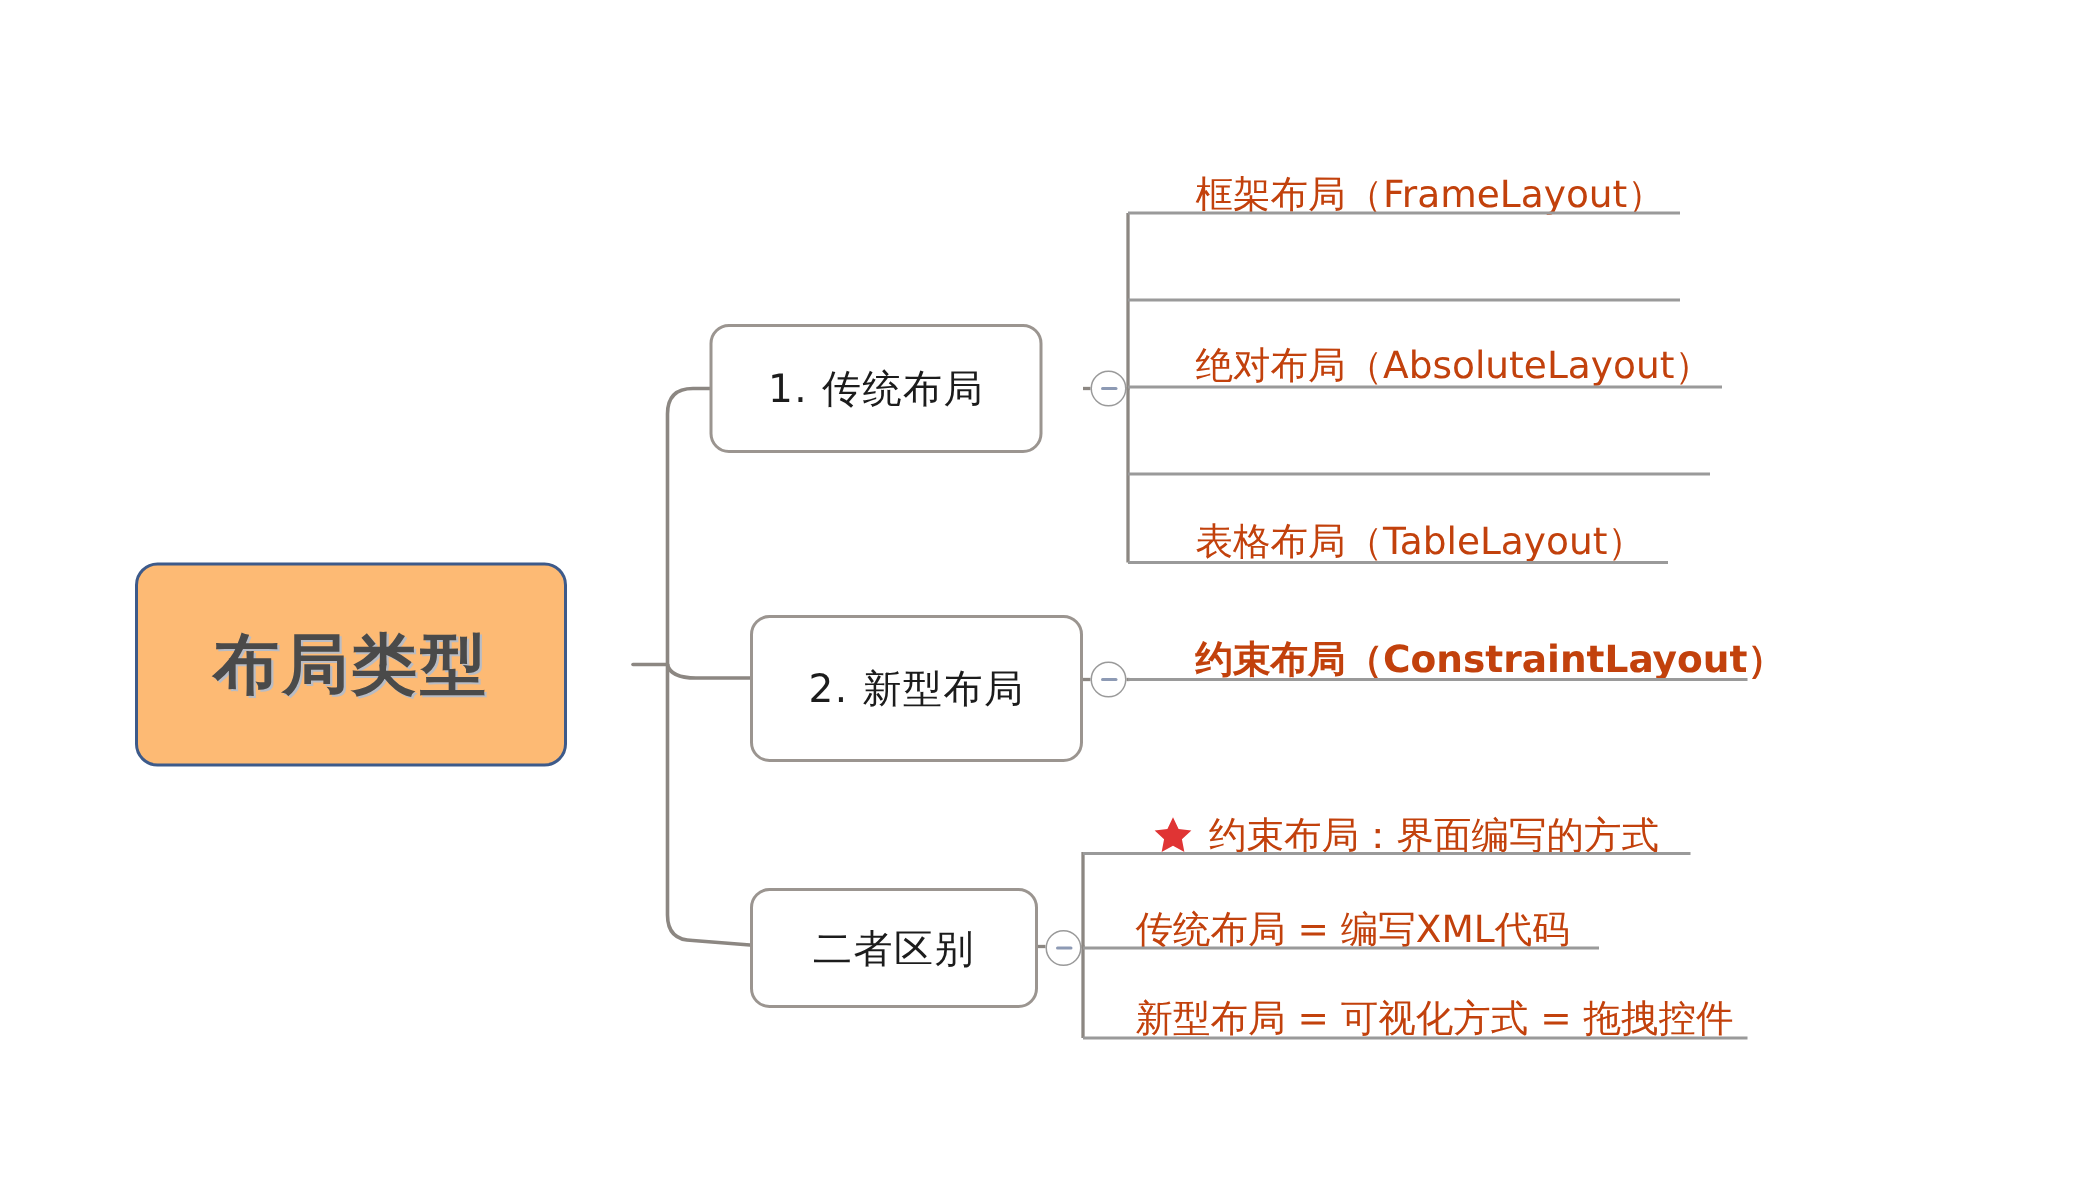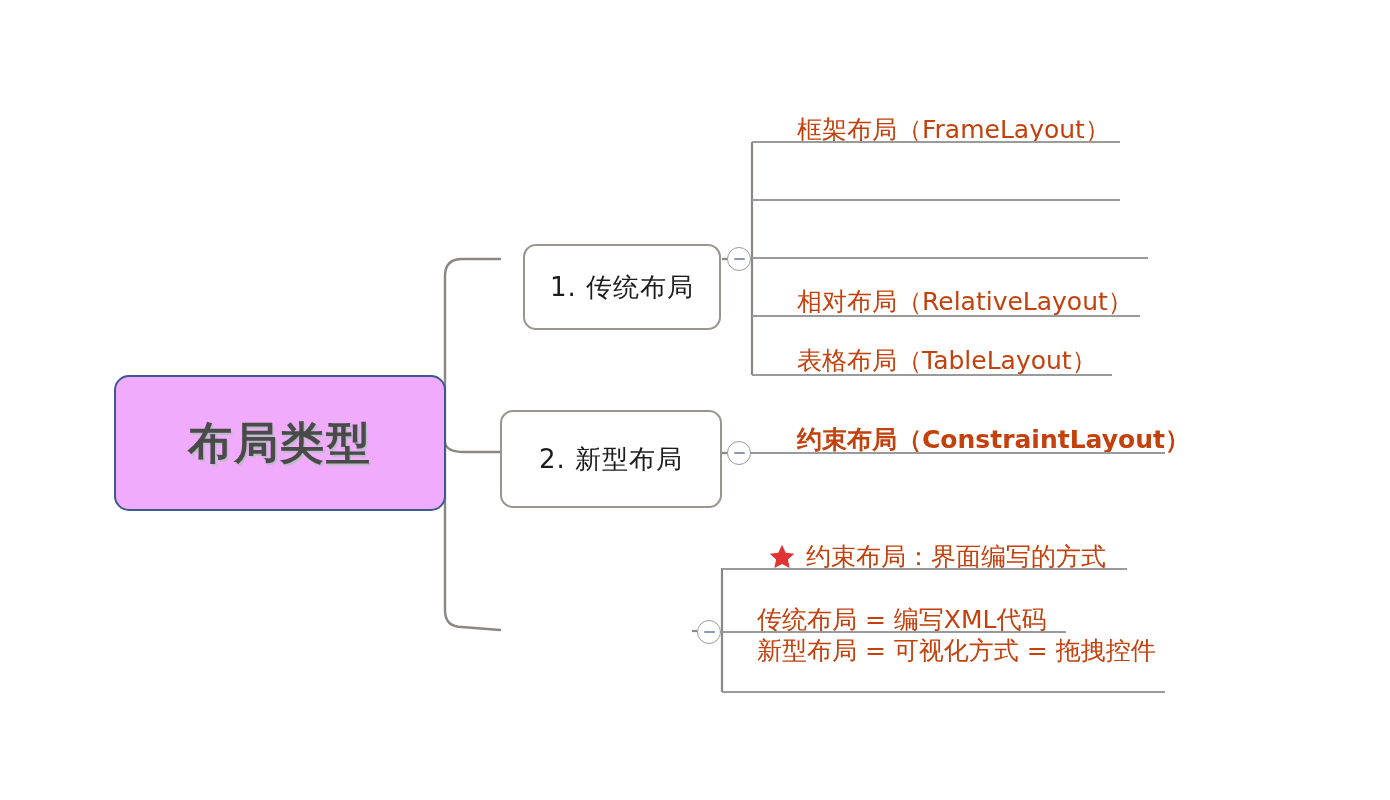--- a/index.html
+++ b/index.html
@@ -30,30 +30,29 @@
     width: 1390px;
     height: 800px;
     pointer-events: none;
   }
 
   
   .root-node {
     position: absolute;
     left: 90px;
     top: 375px;
-    width: 332px;
+    width: 288px;
     height: 136px;
     box-sizing: border-box;
     border: 2.5px solid #3d5a8a;
     border-radius: 15px;
-    background: #f0abfc;
+    background: #fdba74;
     display: flex;
     align-items: center;
     justify-content: center;
-    margin-left: 24px;
   }
   .root-label {
     font-size: 44px;
     font-weight: bold;
     color: #4a4a4a;
     letter-spacing: 2px;
     text-shadow: 1.5px 1.5px 0 #b9bcc4;
     white-space: nowrap;
   }
 
@@ -68,21 +67,21 @@
     align-items: center;
     justify-content: center;
   }
   .branch-label {
     font-size: 26px;
     color: #1c1c1c;
     white-space: nowrap;
     letter-spacing: 1px;
   }
 
-  #branch-0 { left: 523px; top: 216px; width: 198px; height: 86px; margin-top: 28px; }
+  #branch-0 { left: 473px; top: 216px; width: 222px; height: 86px; }
   #branch-1 { left: 500px; top: 410px; width: 222px; height: 98px; }
   #branch-2 { left: 500px; top: 592px; width: 192px; height: 80px; }
 
   
   .toggle-minus {
     position: absolute;
     width: 24px;
     height: 24px;
     box-sizing: border-box;
     border: 1.5px solid #9a9a9a;
@@ -178,57 +177,60 @@
   </div>
   <div class="toggle-minus" id="toggle-0"></div>
 
   <div class="leaf" style="left:797px; top:102px;">
     <span class="leaf-label">框架布局（FrameLayout）</span>
   </div>
   <div class="leaf-underline" style="left:752px; top:141px; width:368px;"></div>
 
   <div class="leaf-underline" style="left:752px; top:199px; width:368px;"></div>
 
+  <div class="leaf" style="left:797px; top:216px;">
+    <span class="leaf-label">绝对布局（AbsoluteLayout）</span>
+  </div>
   <div class="leaf-underline" style="left:752px; top:257px; width:396px;"></div>
 
-  <div class="leaf" style="left:797px; top:274px;">
-    <span class="leaf-label">相对布局（RelativeLayout）</span>
-  </div>
   <div class="leaf-underline" style="left:752px; top:315px; width:388px;"></div>
 
   <div class="leaf" style="left:797px; top:333px;">
     <span class="leaf-label">表格布局（TableLayout）</span>
   </div>
   <div class="leaf-underline" style="left:752px; top:374px; width:360px;"></div>
 
   <div class="branch-node" id="branch-1">
     <span class="branch-label">2. 新型布局</span>
   </div>
   <div class="toggle-minus" id="toggle-1"></div>
 
   <div class="leaf" style="left:797px; top:412px;font-weight:bold;">
     <span class="leaf-label">约束布局（ConstraintLayout）</span>
   </div>
   <div class="leaf-underline" style="left:752px; top:452px; width:413px;"></div>
 
+  <div class="branch-node" id="branch-2">
+    <span class="branch-label">二者区别</span>
+  </div>
   <div class="toggle-minus" id="toggle-2"></div>
 
   <div class="leaf" style="left:767px; top:529px;">
     <span class="star-icon">
       <svg viewBox="0 0 24 24" width="30" height="28">
         <path d="M12 1.6 L15.2 8.3 L22.5 9.2 L17.1 14.2 L18.5 21.4 L12 17.9 L5.5 21.4 L6.9 14.2 L1.5 9.2 L8.8 8.3 Z" fill="#e03434"></path>
       </svg>
     </span>
     <span class="leaf-label">约束布局：界面编写的方式</span>
   </div>
   <div class="leaf-underline" style="left:722px; top:568px; width:405px;"></div>
 
   <div class="leaf" style="left:757px; top:592px;">
     <span class="leaf-label">传统布局 = 编写XML代码</span>
   </div>
   <div class="leaf-underline" style="left:722px; top:631px; width:344px;"></div>
 
-  <div class="leaf" style="left:757px; top:623px;">
+  <div class="leaf" style="left:757px; top:651px;">
     <span class="leaf-label">新型布局 = 可视化方式 = 拖拽控件</span>
   </div>
   <div class="leaf-underline" style="left:722px; top:691px; width:443px;"></div>
 
 </div>
 
 </body></html>

